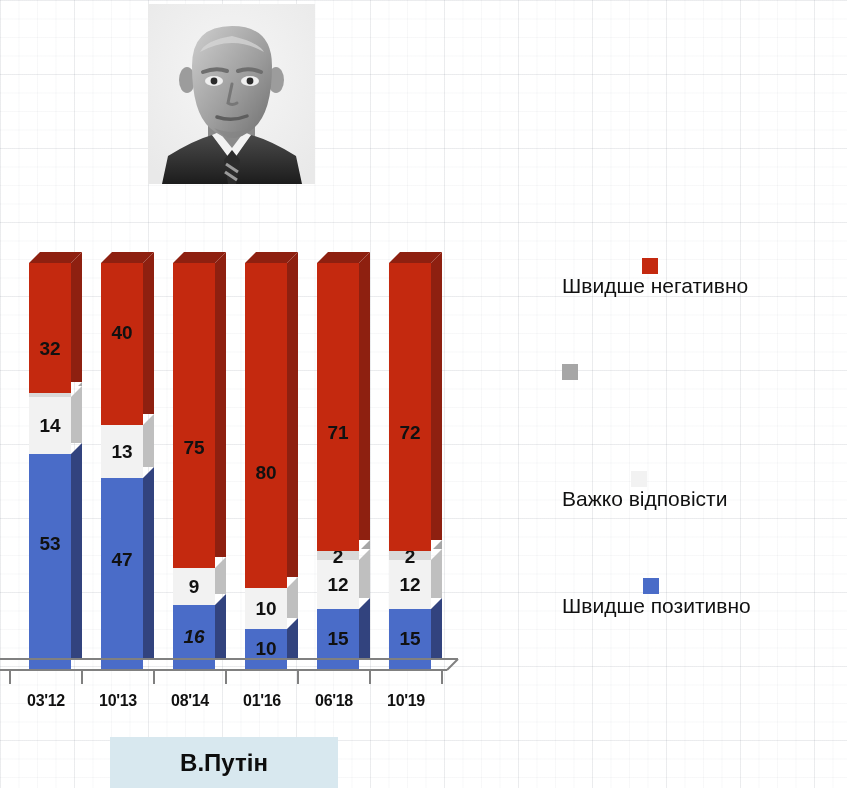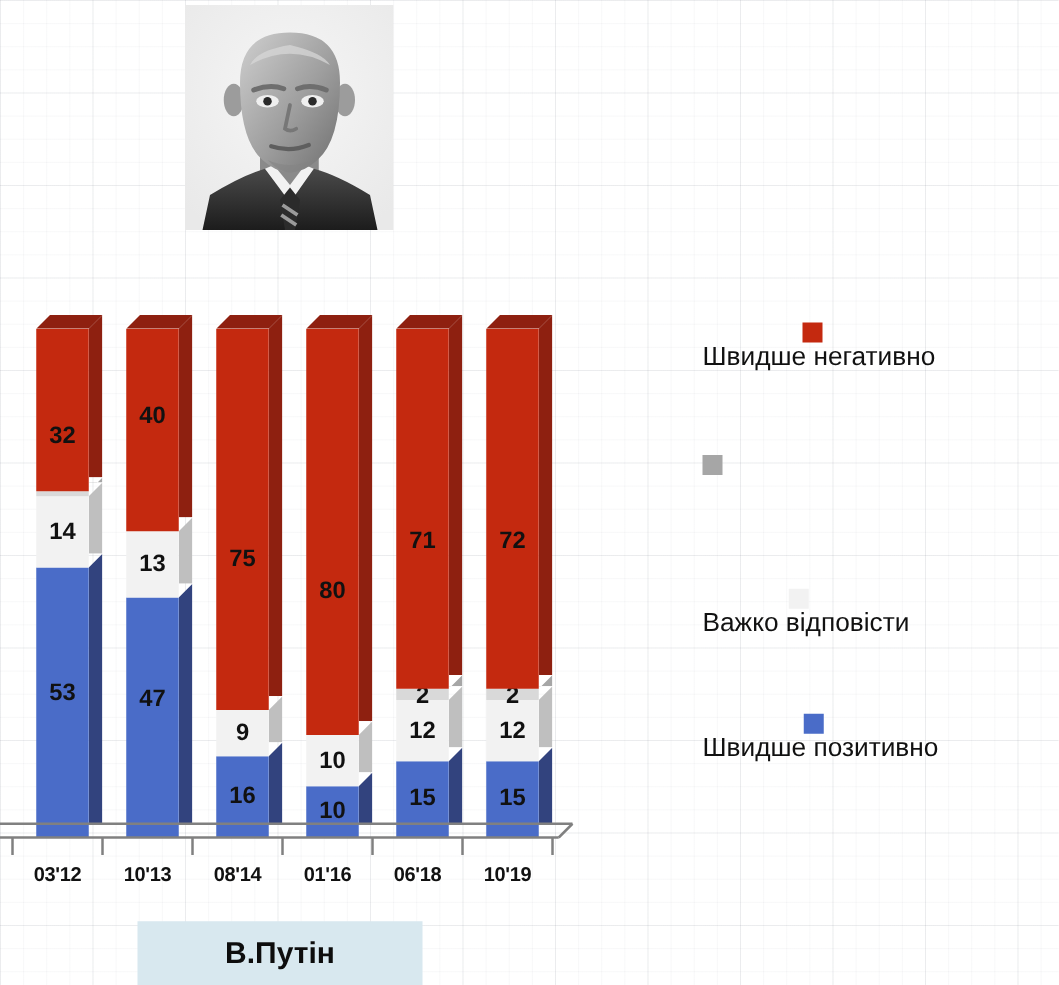--- a/index.html
+++ b/index.html
@@ -131,21 +131,21 @@
       <path d="M66 124 Q84 132 102 124 Q92 134 84 134 Q76 134 66 124 Z" fill="#848484" opacity=".55"></path>
     </svg>
   </div>
 
   <div class="bar-group" style="left:29px;bottom:118px;">
     <div class="seg" style="bottom:0;height:216px;">
       <div class="sidewrap">
           <div class="sidefill" style="background:#32437e"></div>
         </div>
       <div class="front" style="background:#4a6cc8"></div>
-      <div class="val" style="top:91px;">53</div>
+      <div class="val" style="top:80px;">53</div>
     </div>
     <div class="seg" style="bottom:216px;height:57px;">
       <div class="sidewrap">
           <div class="sidefill" style="background:#bfbfbf"></div>
         </div>
       <div class="front" style="background:#f2f2f2"></div>
       <div class="val" style="top:19px;">14</div>
     </div>
     <div class="seg" style="bottom:273px;height:4px;">
       <div class="sidewrap">
@@ -187,21 +187,21 @@
       <div class="val" style="top:60px;">40</div>
     </div>
   </div>
 
   <div class="bar-group" style="left:173px;bottom:118px;">
     <div class="seg" style="bottom:0;height:65px;">
       <div class="sidewrap">
           <div class="sidefill" style="background:#32437e"></div>
         </div>
       <div class="front" style="background:#4a6cc8"></div>
-      <div class="val" style="top:22px;">16</div>
+      <div class="val" style="top:22px;font-style:italic;">16</div>
     </div>
     <div class="seg" style="bottom:65px;height:37px;">
       <div class="sidewrap">
           <div class="sidefill" style="background:#bfbfbf"></div>
         </div>
       <div class="front" style="background:#f2f2f2"></div>
       <div class="val" style="top:9px;">9</div>
     </div>
     <div class="seg" style="bottom:102px;height:305px;">
       <div class="sidewrap">
@@ -333,21 +333,21 @@
       <span class="leg-mark" style="background:#c4290f;"></span>
       <span class="leg-txt">Швидше негативно</span>
     </div>
     <div class="leg-row" style="top:106px;">
       <span class="leg-mark" style="background:#a6a6a6;"></span>
     </div>
     <div class="leg-row" style="top:213px;">
       <span class="leg-mark" style="background:#f2f2f2;"></span>
       <span class="leg-txt">Важко відповісти</span>
     </div>
-    <div class="leg-row" style="top:320px;justify-content:center;">
+    <div class="leg-row" style="top:320px;">
       <span class="leg-mark" style="background:#4a6cc8;"></span>
       <span class="leg-txt">Швидше позитивно</span>
     </div>
   </div>
 
   <div id="caption" style="background:#d8e8ef;">
     <span id="caption-text">В.Путін</span>
   </div>
 
 </div>

